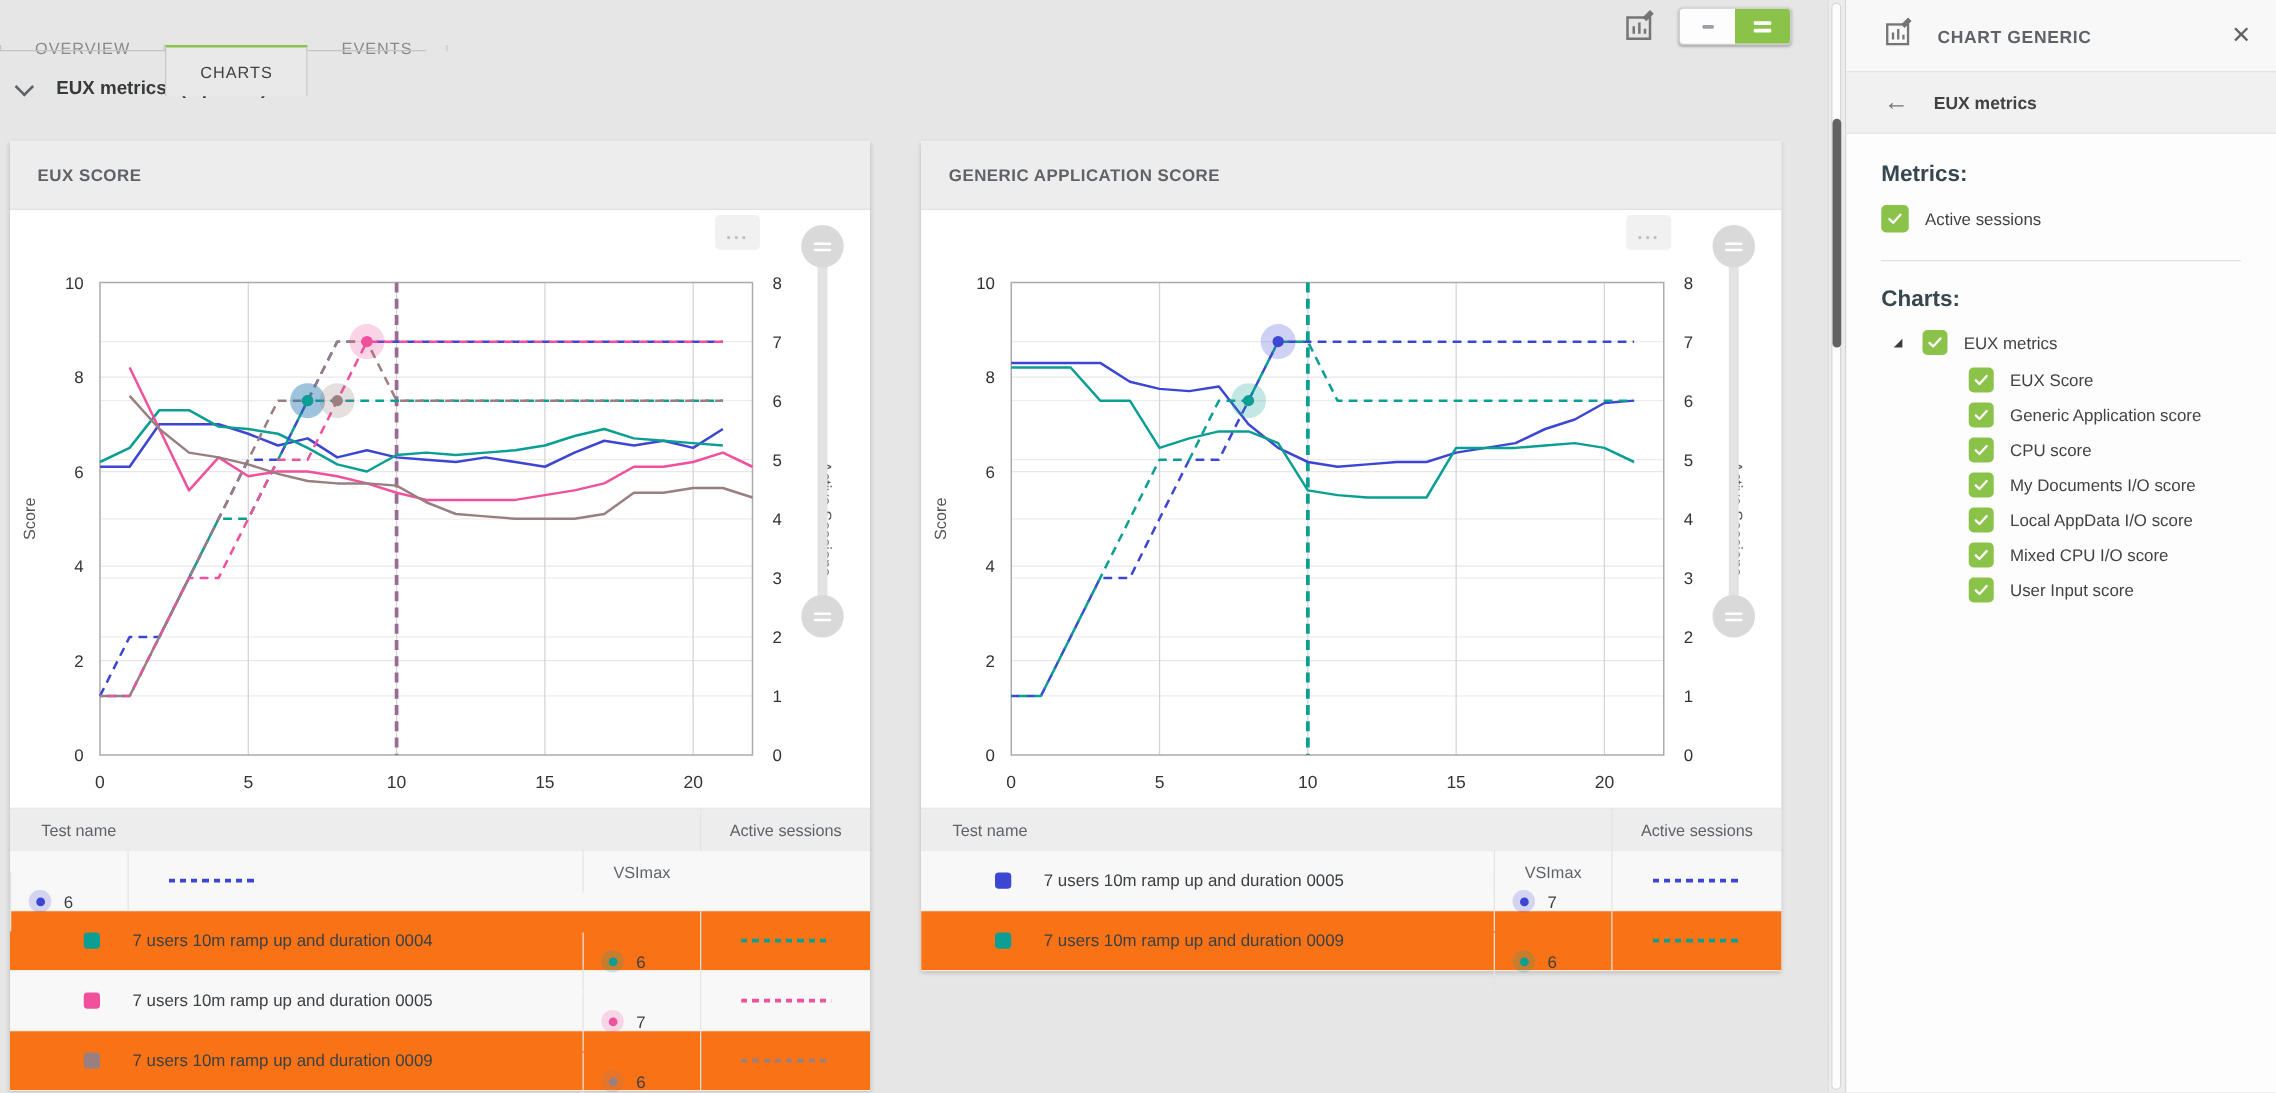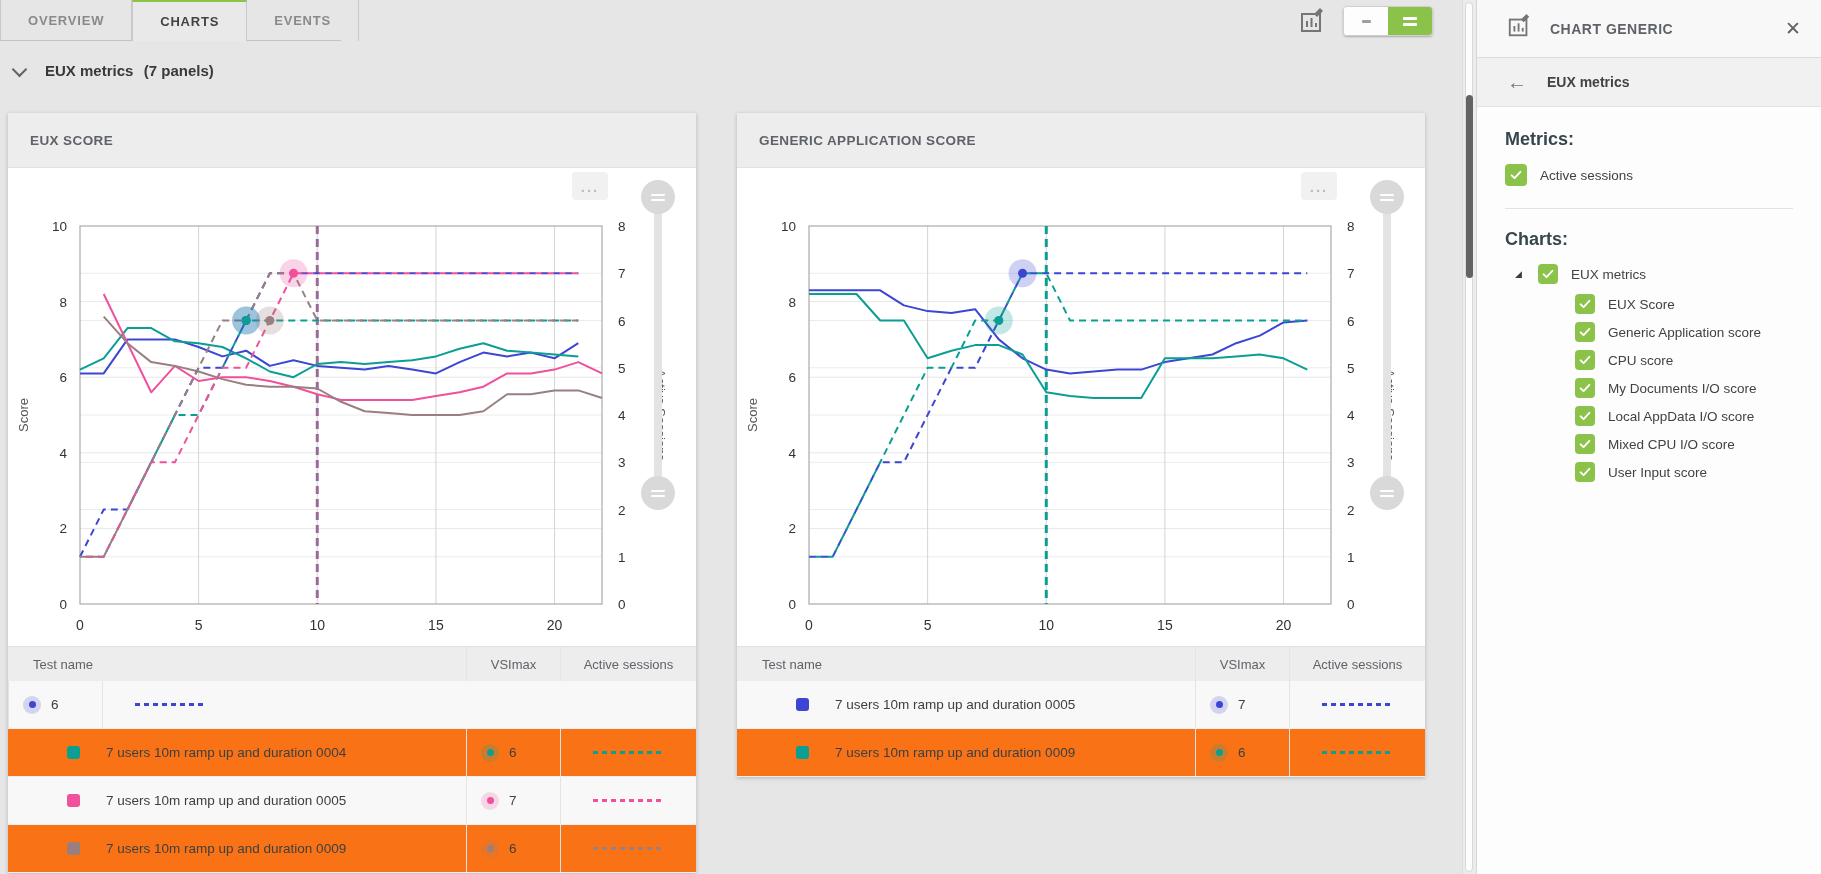--- a/index.html
+++ b/index.html
@@ -4,22 +4,22 @@
 <style>
   html,body{margin:0;padding:0;}
   body{
     width:1821px;height:874px;position:relative;overflow:hidden;
     background:#e6e6e6;font-family:"Liberation Sans",sans-serif;color:#424242;
     -webkit-font-smoothing:antialiased;
   }
   
   .tabbar{position:absolute;top:0;left:0;height:41px;display:flex;align-items:stretch;z-index:5;}
   .tab{position:relative;display:flex;align-items:center;justify-content:center;
-       padding:0 27px;font-size:13px;font-weight:700;letter-spacing:.8px;color:#8a8a8a;
-       border-right:1px solid #c9c9c9;cursor:pointer;}
+       padding:0 27px;font-size:13px;font-weight:400;letter-spacing:.8px;color:#8a8a8a;
+       border-right:1px solid #c9c9c9;cursor:pointer;margin-top:36px;}
   .tab:first-child{border-left:1px solid #c9c9c9;}
   .tab-underline{position:absolute;left:0;top:40px;width:341px;height:1px;background:#c3c3c3;}
   .tab.active{background:#e9e9e9;border-top:2px solid #8bc34a;color:#424242;z-index:6;
        border-left:1px solid #c9c9c9;height:41px;box-sizing:border-box;}
   
   .controls{position:absolute;top:6px;left:1297px;display:flex;align-items:center;gap:16px;z-index:5;}
   .icon-btn{width:30px;height:30px;display:flex;align-items:center;justify-content:center;cursor:pointer;}
   .toggle{display:flex;border-radius:4px;overflow:hidden;box-shadow:0 1px 2px rgba(0,0,0,.25);border:1px solid #cfcfcf;}
   .tgl-btn{width:44px;height:28px;display:flex;align-items:center;justify-content:center;cursor:pointer;background:#fdfdfd;}
   .tgl-btn.active{background:#8bc34a;}
@@ -52,21 +52,21 @@
   .vslider .handle.bottom{bottom:0;}
   
   .legend-table{border-top:1px solid #e0e0e0;}
   .lt-head{height:34px;background:#ededed;display:flex;align-items:flex-start;font-size:13px;color:#5f6368;}
   .lt-row{height:47px;display:flex;align-items:center;font-size:13.5px;color:#3c4043;background:#f97316;
         border-bottom:1px solid #efefef;cursor:pointer;}
   .lt-row:nth-child(odd){background:#f8f8f8;}
   .col-name{flex:1 1 auto;display:flex;align-items:center;padding-left:25px;height:100%;}
   .lt-row .col-name{padding-left:59px;}
   .col-vsi{width:94px;display:flex;align-items:center;justify-content:flex-start;padding-left:14px;
-        border-left:1px solid #e4e4e4;height:100%;box-sizing:border-box;}
+        border-left:1px solid #e4e4e4;height:100%;box-sizing:border-box;margin-top:33px;}
   .lt-head .col-vsi{justify-content:center;padding-left:0;}
   .col-sess{width:136px;display:flex;align-items:center;justify-content:center;height:100%;
         border-left:1px solid #e4e4e4;box-sizing:border-box;}
   .swatch{width:13px;height:13px;border-radius:3px;margin-right:26px;flex:0 0 auto;}
   .vsi-badge{width:18px;height:18px;border-radius:50%;display:flex;align-items:center;justify-content:center;margin-right:10px;}
   .vsi-dot{width:7px;height:7px;border-radius:50%;}
   .dash-sample{width:72px;height:3px;}
   
   .scrollstrip{position:absolute;left:1462px;top:0;width:13px;height:874px;background:#ececec;border-left:1px solid #dcdcdc;}
   .scrollstrip .strack{position:absolute;left:2px;top:2px;width:8px;height:870px;background:#fdfdfd;border:1px solid #d8d8d8;border-radius:5px;box-sizing:border-box;}

